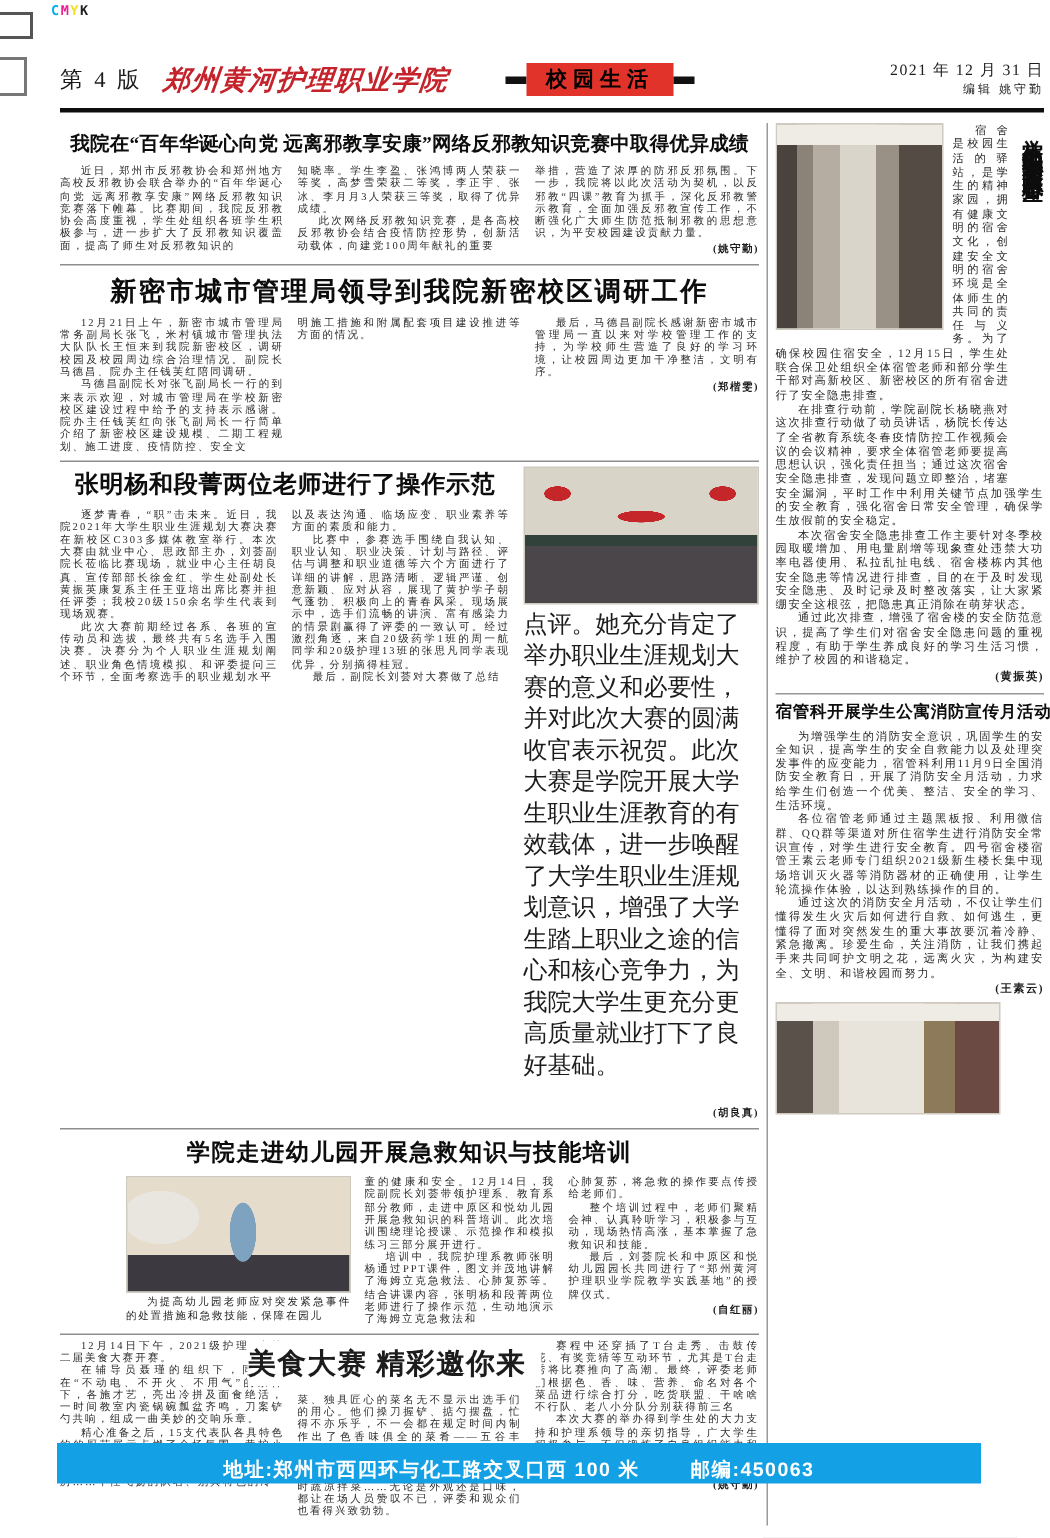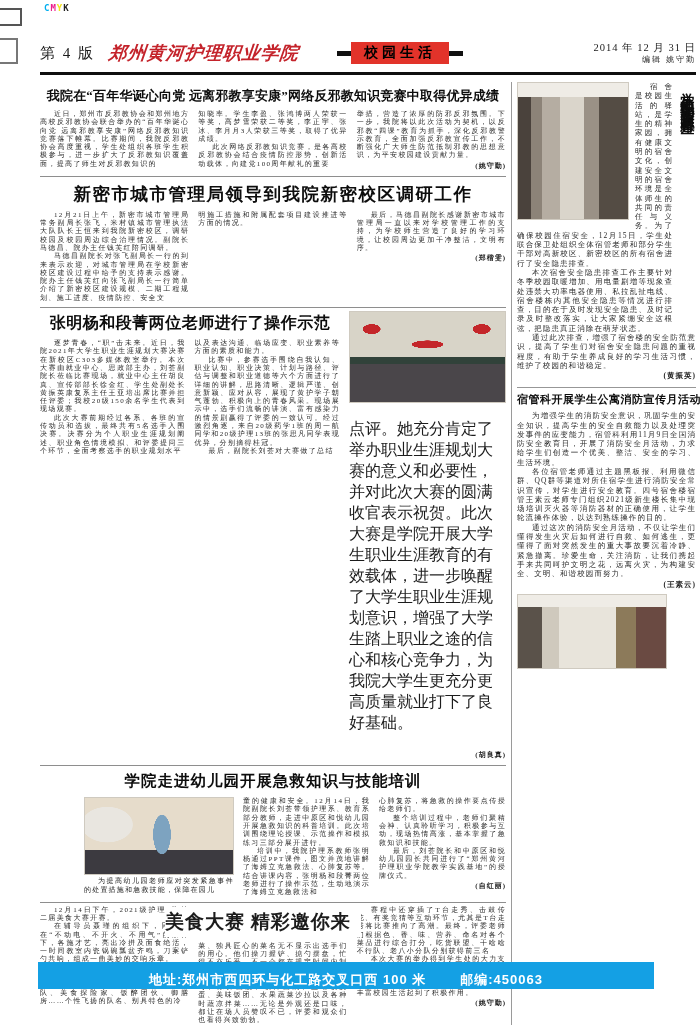--- a/index.html
+++ b/index.html
@@ -1,21 +1,21 @@
 <!DOCTYPE html>
 <html><head>
 <meta charset="utf-8">
 <style>
   html,body{margin:0;padding:0;background:#e9e9e9;}
   .page{position:relative;width:700px;height:1025px;background:#fff;margin:0 auto;
         font-family:"Liberation Serif","DejaVu Serif",serif;color:#1c1c1c;overflow:hidden;}
   
   .mark-a{position:absolute;left:-6px;top:8px;width:24px;height:14px;border:2px solid #555;background:#fff;}
   .mark-b{position:absolute;left:-8px;top:38px;width:22px;height:22px;border:2px solid #777;background:#fff;}
-  .cmyk{position:absolute;left:44px;top:3px;font-family:"DejaVu Sans Mono",monospace;font-size:9px;font-weight:bold;letter-spacing:1px;}
+  .cmyk{position:absolute;left:34px;top:3px;font-family:"DejaVu Sans Mono",monospace;font-size:9px;font-weight:bold;letter-spacing:1px;}
   .cmyk .c{color:#00aeef}.cmyk .m{color:#ec1d8d}.cmyk .y{color:#f2e31c}.cmyk .k{color:#222}
   
   .content{position:absolute;left:40px;top:36px;width:656px;}
   .hdr{display:flex;align-items:center;height:34px;}
   .page-no{font-size:15px;letter-spacing:2px;white-space:nowrap;}
   .masthead{color:#c4232b;font-style:italic;font-weight:bold;font-size:18px;letter-spacing:1px;
             margin-left:14px;white-space:nowrap;transform:skewX(-6deg);}
   .section-wrap{display:flex;align-items:center;margin-left:38px;}
   .hbar{width:14px;height:5px;background:#111;}
   .section-box{background:#e2332a;color:#000000;font-weight:bold;font-size:14px;
@@ -100,21 +100,21 @@
 
     <div class="hdr">
       <span class="page-no">第 4 版</span>
       <span class="masthead">郑州黄河护理职业学院</span>
       <span class="section-wrap">
         <span class="hbar"></span>
         <span class="section-box">校园生活</span>
         <span class="hbar"></span>
       </span>
       <span class="datebox">
-        <div class="d1">2014 年 12 月 31 日</div>
+        <div class="d1">2021 年 12 月 31 日</div>
         <div class="d2">编辑  姚守勤</div>
       </span>
     </div>
     <hr class="toprule">
 
     <div class="grid">
 
       <div class="main">
 
         <div class="art">
@@ -162,21 +162,21 @@
                 </div>
                 <div class="col">
                   <p class="cont">以及表达沟通、临场应变、职业素养等方面的素质和能力。</p>
                   <p>比赛中，参赛选手围绕自我认知、职业认知、职业决策、计划与路径、评估与调整和职业道德等六个方面进行了详细的讲解，思路清晰、逻辑严谨、创意新颖、应对从容，展现了黄护学子朝气蓬勃、积极向上的青春风采。现场展示中，选手们流畅的讲演、富有感染力的情景剧赢得了评委的一致认可。经过激烈角逐，来自20级药学1班的周一航同学和20级护理13班的张思凡同学表现优异，分别摘得桂冠。</p>
                   <p>最后，副院长刘荟对大赛做了总结</p>
                 </div>
               </div>
             </div>
             <div class="a3-right">
               <div class="ph ph-class"></div>
-              <p class="cont" style="margin-top:16px">点评。她充分肯定了举办职业生涯规划大赛的意义和必要性，并对此次大赛的圆满收官表示祝贺。此次大赛是学院开展大学生职业生涯教育的有效载体，进一步唤醒了大学生职业生涯规划意识，增强了大学生踏上职业之途的信心和核心竞争力，为我院大学生更充分更高质量就业打下了良好基础。</p>
+              <p class="cont" style="margin-top:3px">点评。她充分肯定了举办职业生涯规划大赛的意义和必要性，并对此次大赛的圆满收官表示祝贺。此次大赛是学院开展大学生职业生涯教育的有效载体，进一步唤醒了大学生职业生涯规划意识，增强了大学生踏上职业之途的信心和核心竞争力，为我院大学生更充分更高质量就业打下了良好基础。</p>
               <div class="sig">(胡良真)</div>
             </div>
           </div>
         </div>
 
         <div class="art">
           <div class="a-title t4">学院走进幼儿园开展急救知识与技能培训</div>
           <div class="a4-row">
             <div class="a4-pb">
               <div class="ph ph-aid"></div>
@@ -217,20 +217,21 @@
       </div>
 
       <div class="vdivider"></div>
 
       <div class="sb">
 
         <div class="sb-top">
           <div class="sb-vtitle">学生处组织期末宿舍安全隐患排查</div>
           <div class="ph ph-dorm"></div>
           <p>宿舍是校园生活的驿站，是学生的精神家园，拥有健康文明的宿舍文化，创建安全文明的宿舍环境是全体师生的共同的责任与义务。为了确保校园住宿安全，12月15日，学生处联合保卫处组织全体宿管老师和部分学生干部对高新校区、新密校区的所有宿舍进行了安全隐患排查。</p>
+          <p>在排查行动前，学院副院长杨晓燕对这次排查行动做了动员讲话，杨院长传达了全省教育系统冬春疫情防控工作视频会议的会议精神，要求全体宿管老师要提高思想认识，强化责任担当；通过这次宿舍安全隐患排查，发现问题立即整治，堵塞安全漏洞，平时工作中利用关键节点加强学生的安全教育，强化宿舍日常安全管理，确保学生放假前的安全稳定。</p>
           <p>本次宿舍安全隐患排查工作主要针对冬季校园取暖增加、用电量剧增等现象查处违禁大功率电器使用、私拉乱扯电线、宿舍楼栋内其他安全隐患等情况进行排查，目的在于及时发现安全隐患、及时记录及时整改落实，让大家紧绷安全这根弦，把隐患真正消除在萌芽状态。</p>
           <p>通过此次排查，增强了宿舍楼的安全防范意识，提高了学生们对宿舍安全隐患问题的重视程度，有助于学生养成良好的学习生活习惯，维护了校园的和谐稳定。</p>
           <div class="sig">(黄振英)</div>
         </div>
 
         <hr class="sb-rule">
 
         <div>
           <div class="sb-a2-title">宿管科开展学生公寓消防宣传月活动</div>
           <p>为增强学生的消防安全意识，巩固学生的安全知识，提高学生的安全自救能力以及处理突发事件的应变能力，宿管科利用11月9日全国消防安全教育日，开展了消防安全月活动，力求给学生们创造一个优美、整洁、安全的学习、生活环境。</p>

